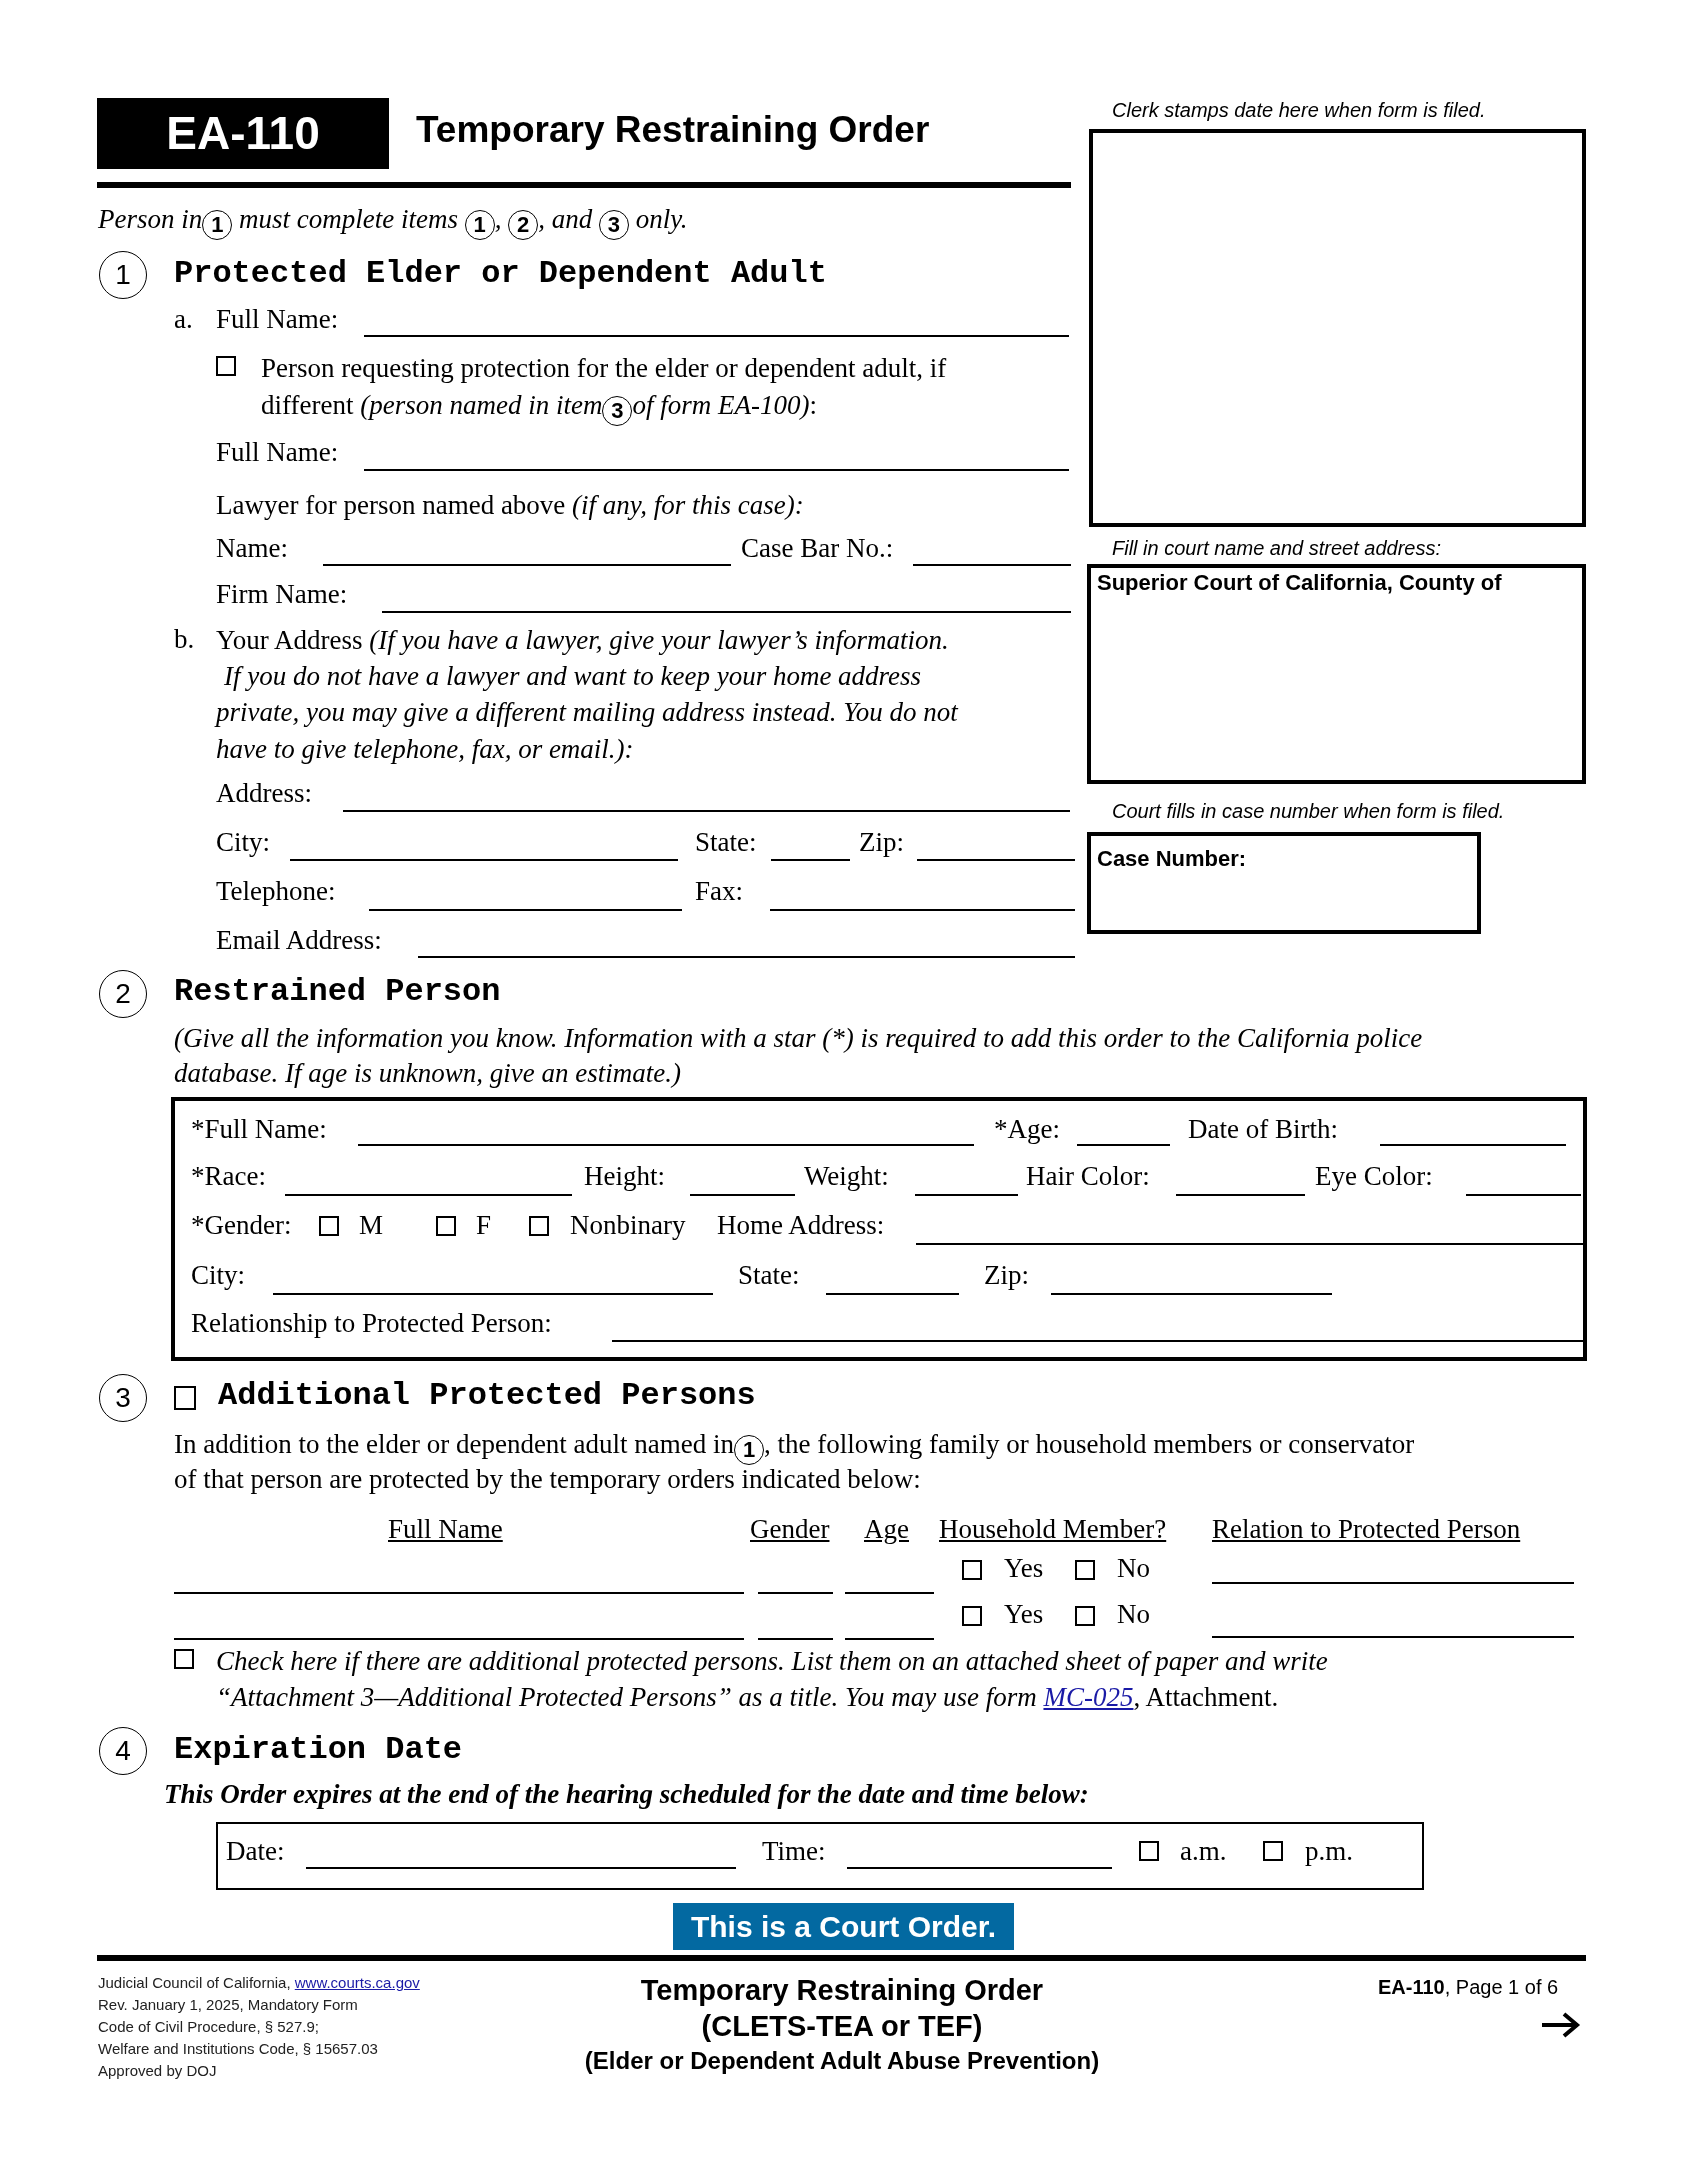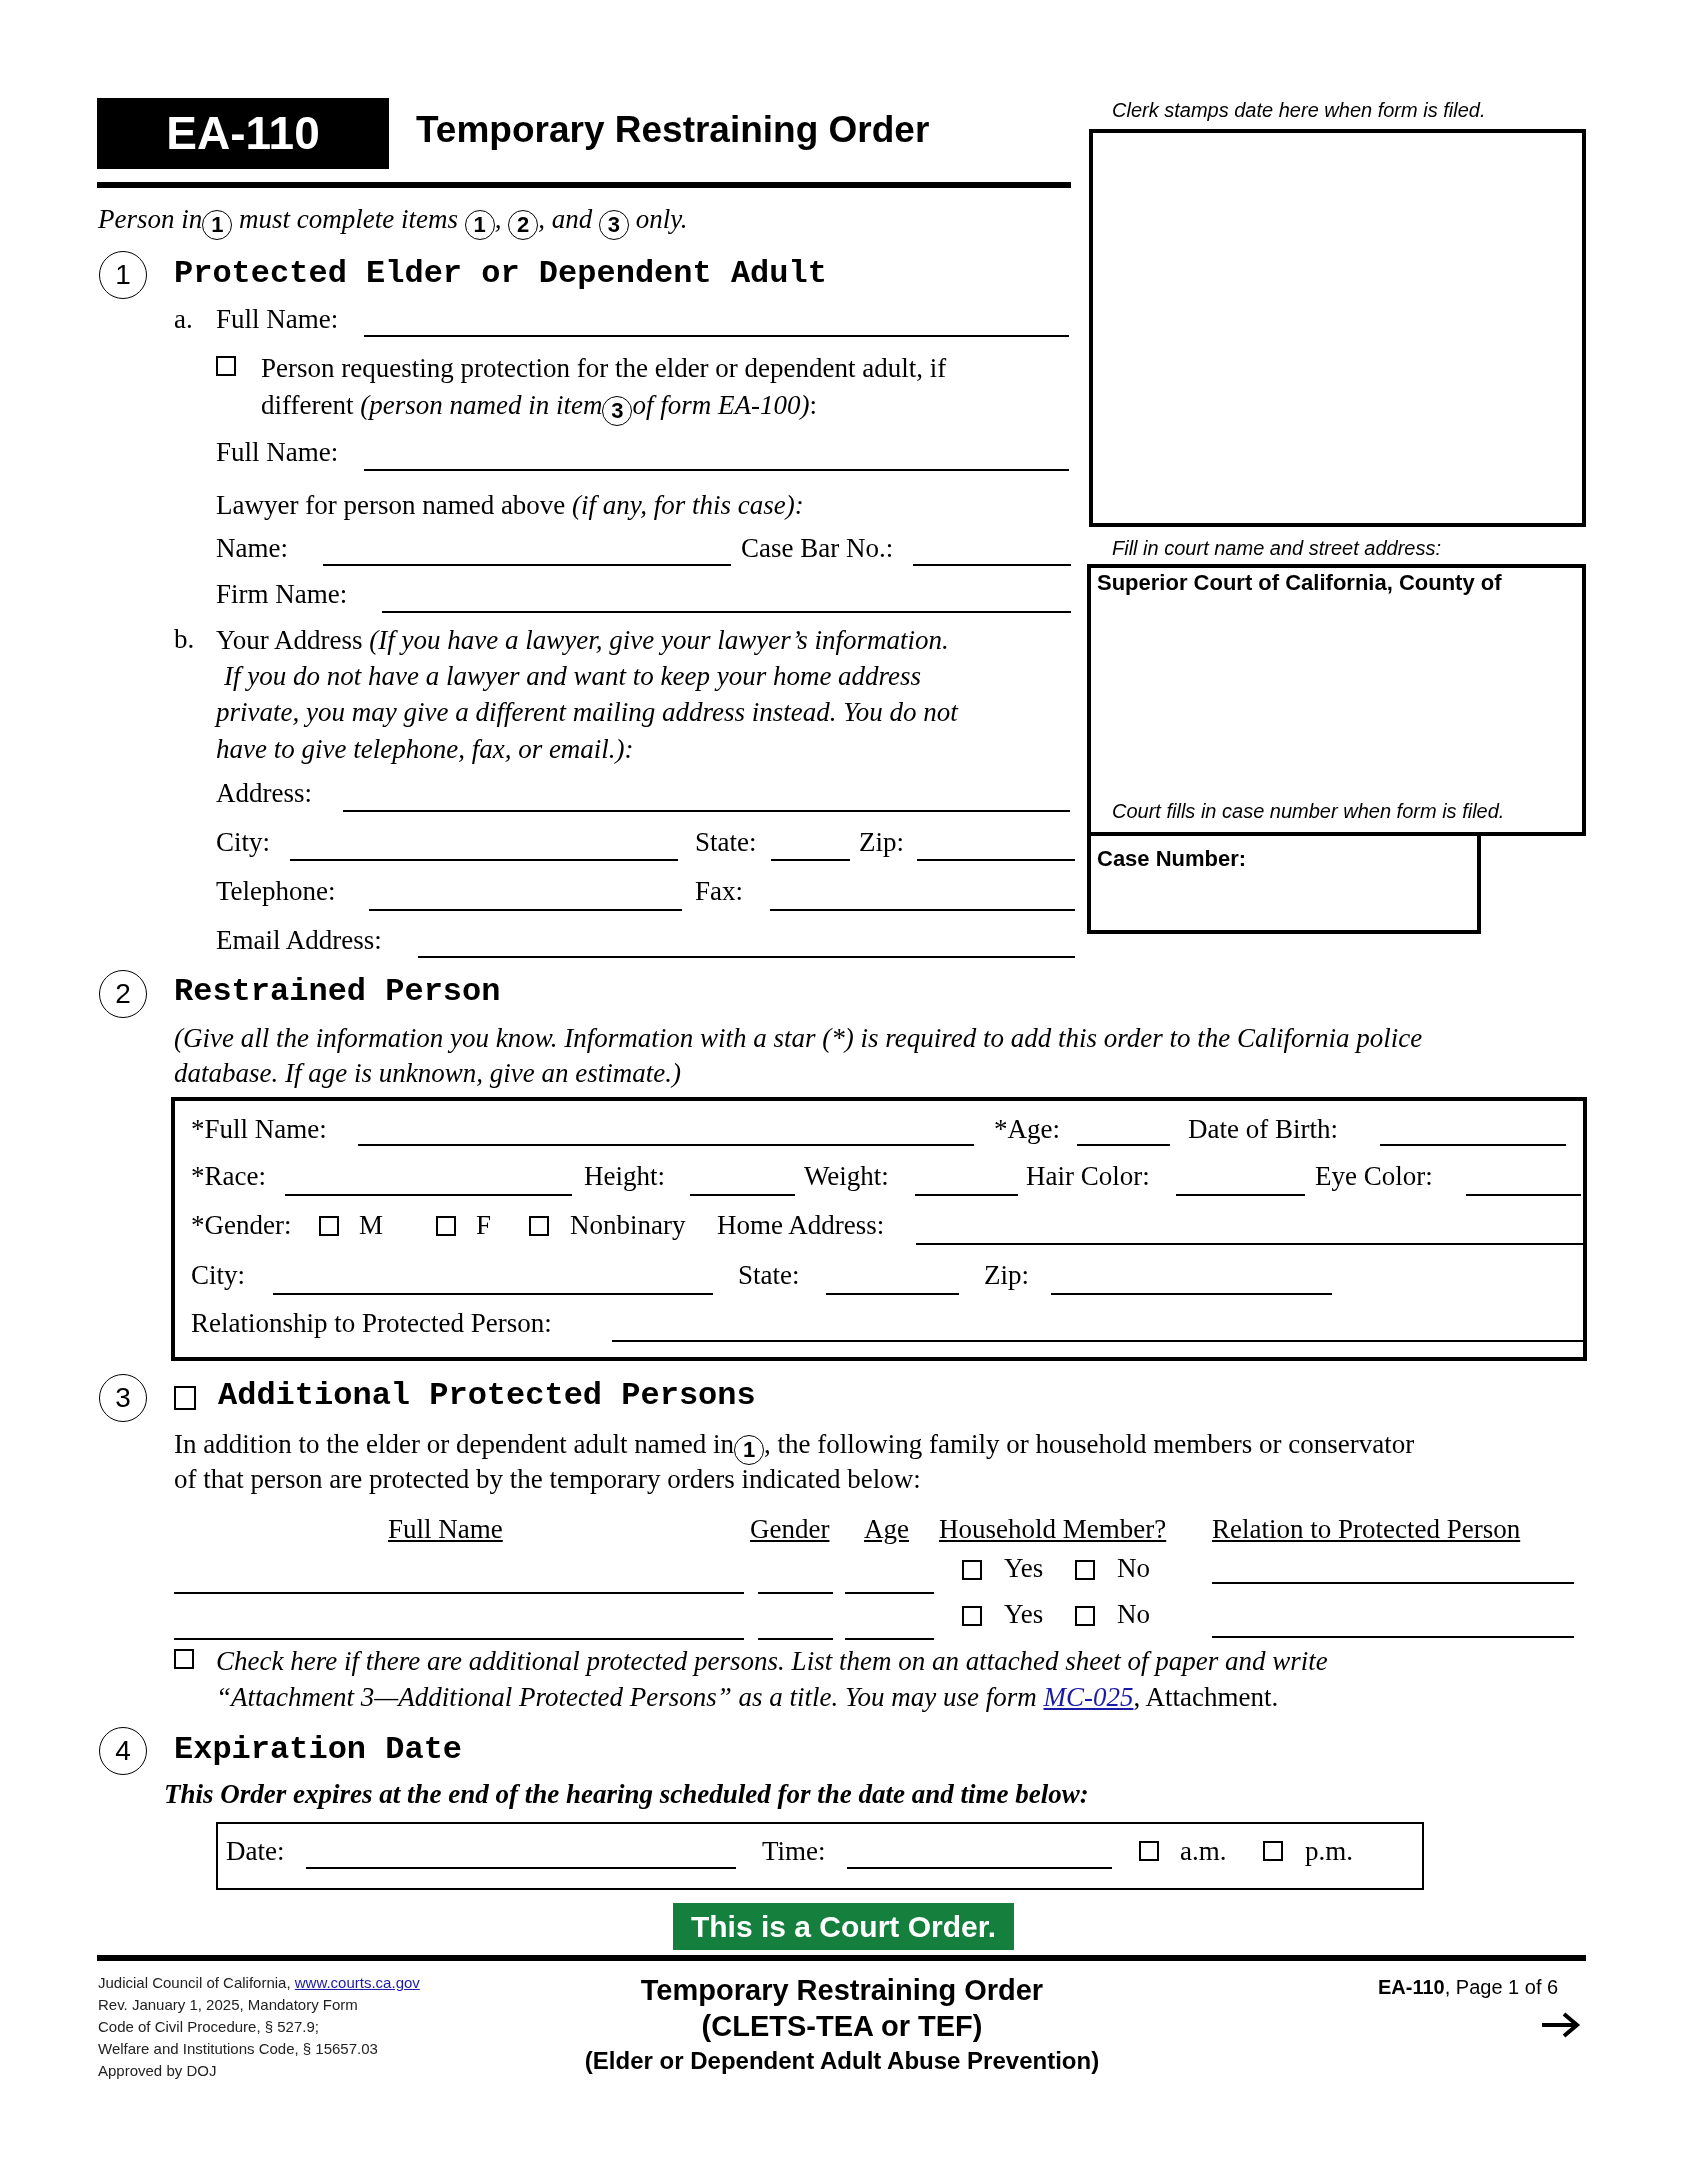--- a/index.html
+++ b/index.html
@@ -34,21 +34,21 @@
   <span class="icirc">1</span><span>,</span>
   <span class="icirc">2</span><span>, and</span>
   <span class="icirc">3</span>
   <span>only.</span>
 </div>
 
 <div class="abs hint" style="left:1089px; top:99px;">Clerk stamps date here when form is filed.</div>
 <div class="box" style="left:1089px; top:129px; width:497px; height:398px;"></div>
 
 <div class="abs hint" style="left:1089px; top:537px;">Fill in court name and street address:</div>
-<div class="box" style="left:1087px; top:564px; width:499px; height:272px;">
+<div class="box" style="left:1087px; top:564px; width:499px; height:220px;">
   <div class="sans b" style="position:absolute; left:6px; top:2px; font-size:22px; white-space:nowrap;">Superior Court of California, County of</div>
 </div>
 
 <div class="abs hint" style="left:1089px; top:800px;">Court fills in case number when form is filed.</div>
 <div class="box" style="left:1087px; top:832px; width:394px; height:102px;">
   <div class="sans b" style="position:absolute; left:6px; top:10px; font-size:22px; white-space:nowrap;">Case Number:</div>
 </div>
 
 <div class="circ" style="left:99px; top:251px;">1</div>
 <div class="abs h2" style="left:174px; top:255px;">Protected Elder or Dependent Adult</div>
@@ -196,21 +196,21 @@
 <div class="abs" style="left:216px; top:1822px; width:1208px; height:68px; border:2px solid #000; box-sizing:border-box;"></div>
 <div class="abs t26" style="left:226px; top:1835px;">Date:</div>
 <div class="line" style="left:306px; top:1867px; width:430px;"></div>
 <div class="abs t26" style="left:762px; top:1835px;">Time:</div>
 <div class="line" style="left:847px; top:1867px; width:265px;"></div>
 <div class="cb" style="left:1139px; top:1841px;"></div>
 <div class="abs t26" style="left:1180px; top:1835px;">a.m.</div>
 <div class="cb" style="left:1263px; top:1841px;"></div>
 <div class="abs t26" style="left:1305px; top:1835px;">p.m.</div>
 
-<div class="abs sans b" style="left:673px; top:1903px; width:341px; height:47px; background:#15803d; color:#fff; font-size:30px; line-height:47px; text-align:center; white-space:nowrap;">This is a Court Order.</div>
+<div class="abs sans b" style="left:673px; top:1903px; width:341px; height:47px; background:#0369a1; color:#fff; font-size:30px; line-height:47px; text-align:center; white-space:nowrap;">This is a Court Order.</div>
 <div class="abs" style="left:97px; top:1955px; width:1489px; height:6px; background:#000;"></div>
 
 <div class="abs sans" style="left:98px; top:1972px; font-size:15px; line-height:22px; color:#222; white-space:nowrap;">
   <div><span>Judicial Council of California, </span><a class="link">www.courts.ca.gov</a></div>
   <div>Rev. January 1, 2025, Mandatory Form</div>
   <div>Code of Civil Procedure, § 527.9;</div>
   <div>Welfare and Institutions Code, § 15657.03</div>
   <div>Approved by DOJ</div>
 </div>
 

